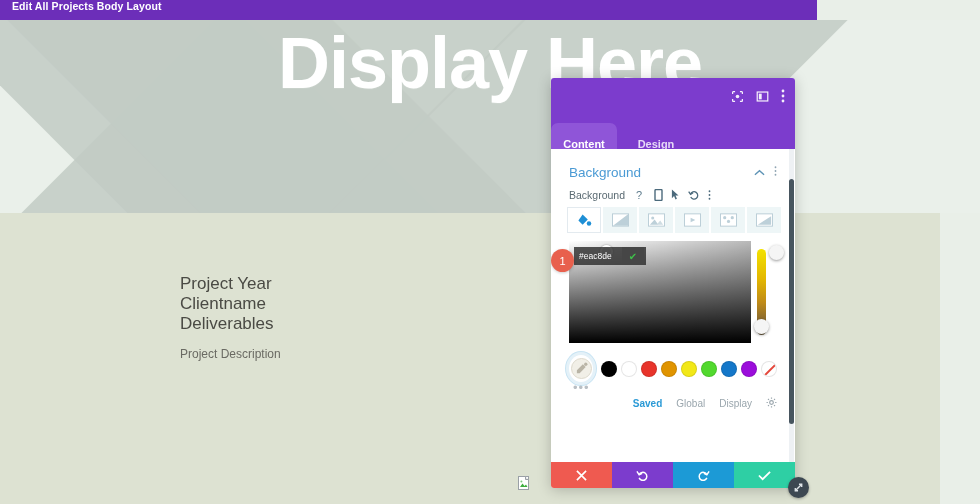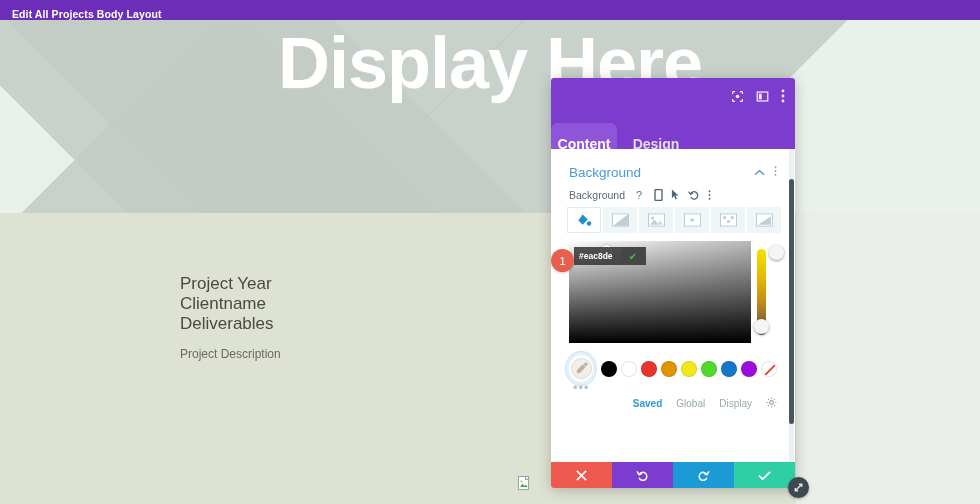--- a/index.html
+++ b/index.html
@@ -6,23 +6,23 @@
   html, body {
     width: 980px; height: 504px;
     overflow: hidden;
     font-family: "Liberation Sans", sans-serif;
     background: #e9efe8;
   }
   #root { position: relative; width: 980px; height: 504px; overflow: hidden; }
 
   
   .admin-bar {
-    position: absolute; top: 0; left: 0; width: 980px; height: 20px;
+    position: absolute; top: 0; left: 0; width: 817px; height: 20px;
     background: #6c2eb9;
-    display: flex; align-items: flex-end;
+    display: flex; align-items: flex-start;
     z-index: 50;
   }
   .admin-bar-title {
     color: #ffffff; font-size: 10.5px; font-weight: bold;
     margin-left: 12px; letter-spacing: 0.1px;
     white-space: nowrap;
   }
 
   
   .canvas { position: absolute; top: 20px; left: 0; width: 980px; height: 484px; }
@@ -68,21 +68,21 @@
     color: #ffffff;
     font-size: 72px;
     font-weight: bold;
     letter-spacing: -1px;
     z-index: 4;
     text-shadow: 0 1px 0 rgba(255,255,255,0.1);
   }
 
   
   .body-section {
-    position: absolute; top: 193px; left: 0; width: 796px; height: 291px;
+    position: absolute; top: 193px; left: 0; width: 940px; height: 291px;
     background: #dde2d2;
   }
   .project-text { position: absolute; left: 180px; top: 61px; }
   .project-line {
     font-size: 17px; color: #4a4a44; line-height: 20px; font-weight: normal;
   }
   .project-desc {
     font-size: 12px; color: #6a6a63; margin-top: 13px;
   }
   .broken-image {
@@ -117,21 +117,21 @@
     position: absolute; right: 10px; top: 11px;
     display: flex; align-items: center; gap: 12px;
   }
   .hicon { color: #ffffff; opacity: 0.92; display: block; }
 
   .modal-tabs {
     height: 26px; background: #7c3ccd; display: flex;
     flex: 0 0 auto;
   }
   .tab {
-    color: #e6d9f7; font-size: 14px; font-weight: bold;
+    color: #e6d9f7; font-size: 11px; font-weight: bold;
     display: flex; align-items: center; justify-content: center;
     height: 41px; padding: 0 6px; border-radius: 7px;
   }
   .tab.tab-content { width: 66px; }
   .tab.tab-design  { width: 78px; text-align: center; }
   .tab.tab-advanced{ width: 94px; }
   .tab.active { background: #8f55d8; color: #ffffff; }
 
   .modal-body {
     flex: 1 1 auto; background: #ffffff; position: relative;
@@ -190,21 +190,21 @@
     border: 2px solid #ffffff; box-shadow: 0 0 2px rgba(0,0,0,0.45);
   }
   .hex-box {
     position: absolute; left: 5px; top: 6px;
     display: flex; align-items: center;
     background: rgba(45,45,45,0.82);
     height: 18px; width: 72px;
   }
   .hex-input {
     background: transparent; border: 0; outline: none;
-    color: #ffffff; font-size: 8.5px; font-weight: bold;
+    color: #ffffff; font-size: 8.5px; font-weight: normal;
     width: 48px; padding-left: 5px;
     font-family: "Liberation Sans", sans-serif;
   }
   .hex-ok {
     width: 22px; height: 18px; background: rgba(70,70,70,0.9);
     display: flex; align-items: center; justify-content: center;
     color: #3fbf4a; font-size: 10px;
   }
   .badge-one {
     position: absolute; left: -18px; top: 8px;

